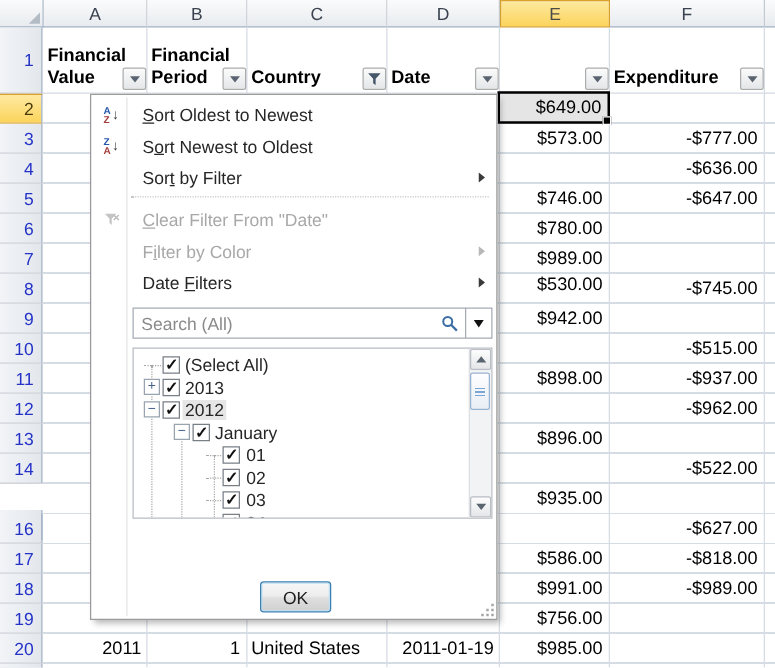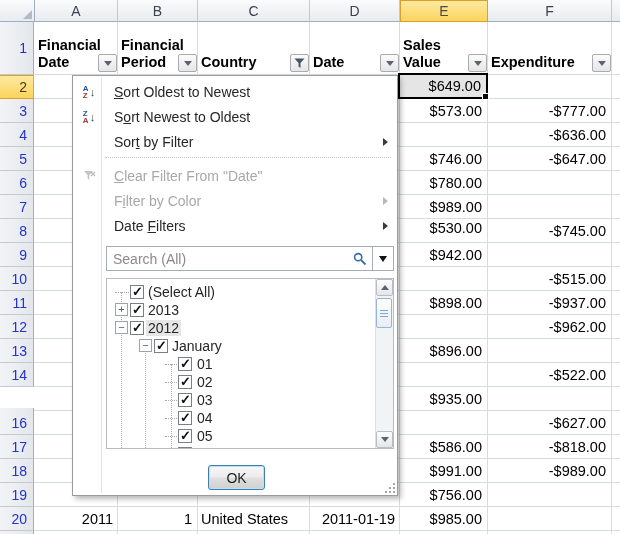--- a/index.html
+++ b/index.html
@@ -52,21 +52,21 @@
   .azarrow{font-size:11px;color:#3a3a3a;line-height:10px}
   .menusep{position:absolute;left:32px;right:6px;top:81px;border-top:1px dotted #C8C8C8}
   
   .search{position:absolute;left:33px;top:170px;width:267px;height:25px;box-sizing:border-box;border:1px solid #A5ACB5;
     display:flex;align-items:center;color:#8a8a8a;padding-left:6px;background:#fff}
   .search svg{position:absolute;right:5px;top:5px}
   .searchbtn{position:absolute;left:299px;top:170px;width:22px;height:25px;box-sizing:border-box;border:1px solid #A5ACB5;
     background:#fff;display:flex;align-items:center;justify-content:center}
   .searchbtn .tri{width:0;height:0;border-top:6px solid #111;border-left:4px solid transparent;border-right:4px solid transparent}
   
-  .list{position:absolute;left:33px;top:202px;width:288px;height:171px;box-sizing:border-box;border:1px solid #B8BCC2;
+  .list{position:absolute;left:33px;top:202px;width:288px;height:137px;box-sizing:border-box;border:1px solid #B8BCC2;
     background:#fff;overflow:hidden}
   .trow{position:absolute;left:0;right:18px;height:18px}
   .exp{position:absolute;top:2px;width:13px;height:13px;box-sizing:border-box;border:1px solid #9AA4B0;background:#fff;
     font-size:11px;line-height:10px;text-align:center;color:#44618C}
   .cb{position:absolute;top:2px;width:14px;height:14px;box-sizing:border-box;border:1px solid #787F87;background:#fff}
   .cb.on::before{content:"✓";font-size:13px;font-weight:bold;line-height:12px;color:#111;display:block;margin-left:1px}
   .tlbl{position:absolute;top:1px;white-space:nowrap;padding:0 2px}
   .tlbl.selected{background:#E6E6E6}
   .dots{position:absolute;top:9px;border-top:1px dotted #A8A8A8}
   .vg{position:absolute;border-left:1px dotted #A8A8A8;width:0}
@@ -180,21 +180,21 @@
 <div class="vline" style="left:117px"></div>
 <div class="vline" style="left:197px"></div>
 <div class="vline" style="left:309px"></div>
 <div class="vline" style="left:399px"></div>
 <div class="vline" style="left:487px"></div>
 <div class="vline" style="left:611px"></div>
 <div class="h1line"></div>
 <div class="rowsbg"></div>
 
 <div class="hcell" style="left:35px;width:83px">
-  <span>Financial Date</span>
+  <span>Financial Value</span>
   <span class="fbtn">
       <span class="tri-dn"></span>
     </span>
 </div>
 <div class="hcell" style="left:118px;width:80px">
   <span>Financial Period</span>
   <span class="fbtn">
       <span class="tri-dn"></span>
     </span>
 </div>
@@ -206,21 +206,20 @@
     </svg>
   </span>
 </div>
 <div class="hcell" style="left:310px;width:90px">
   <span>Date</span>
   <span class="fbtn">
       <span class="tri-dn"></span>
     </span>
 </div>
 <div class="hcell" style="left:400px;width:88px">
-  <span style="width:58px">Sales Value</span>
   <span class="fbtn">
       <span class="tri-dn"></span>
     </span>
 </div>
 <div class="hcell" style="left:488px;width:124px">
   <span>Expenditure</span>
   <span class="fbtn">
       <span class="tri-dn"></span>
     </span>
 </div>

